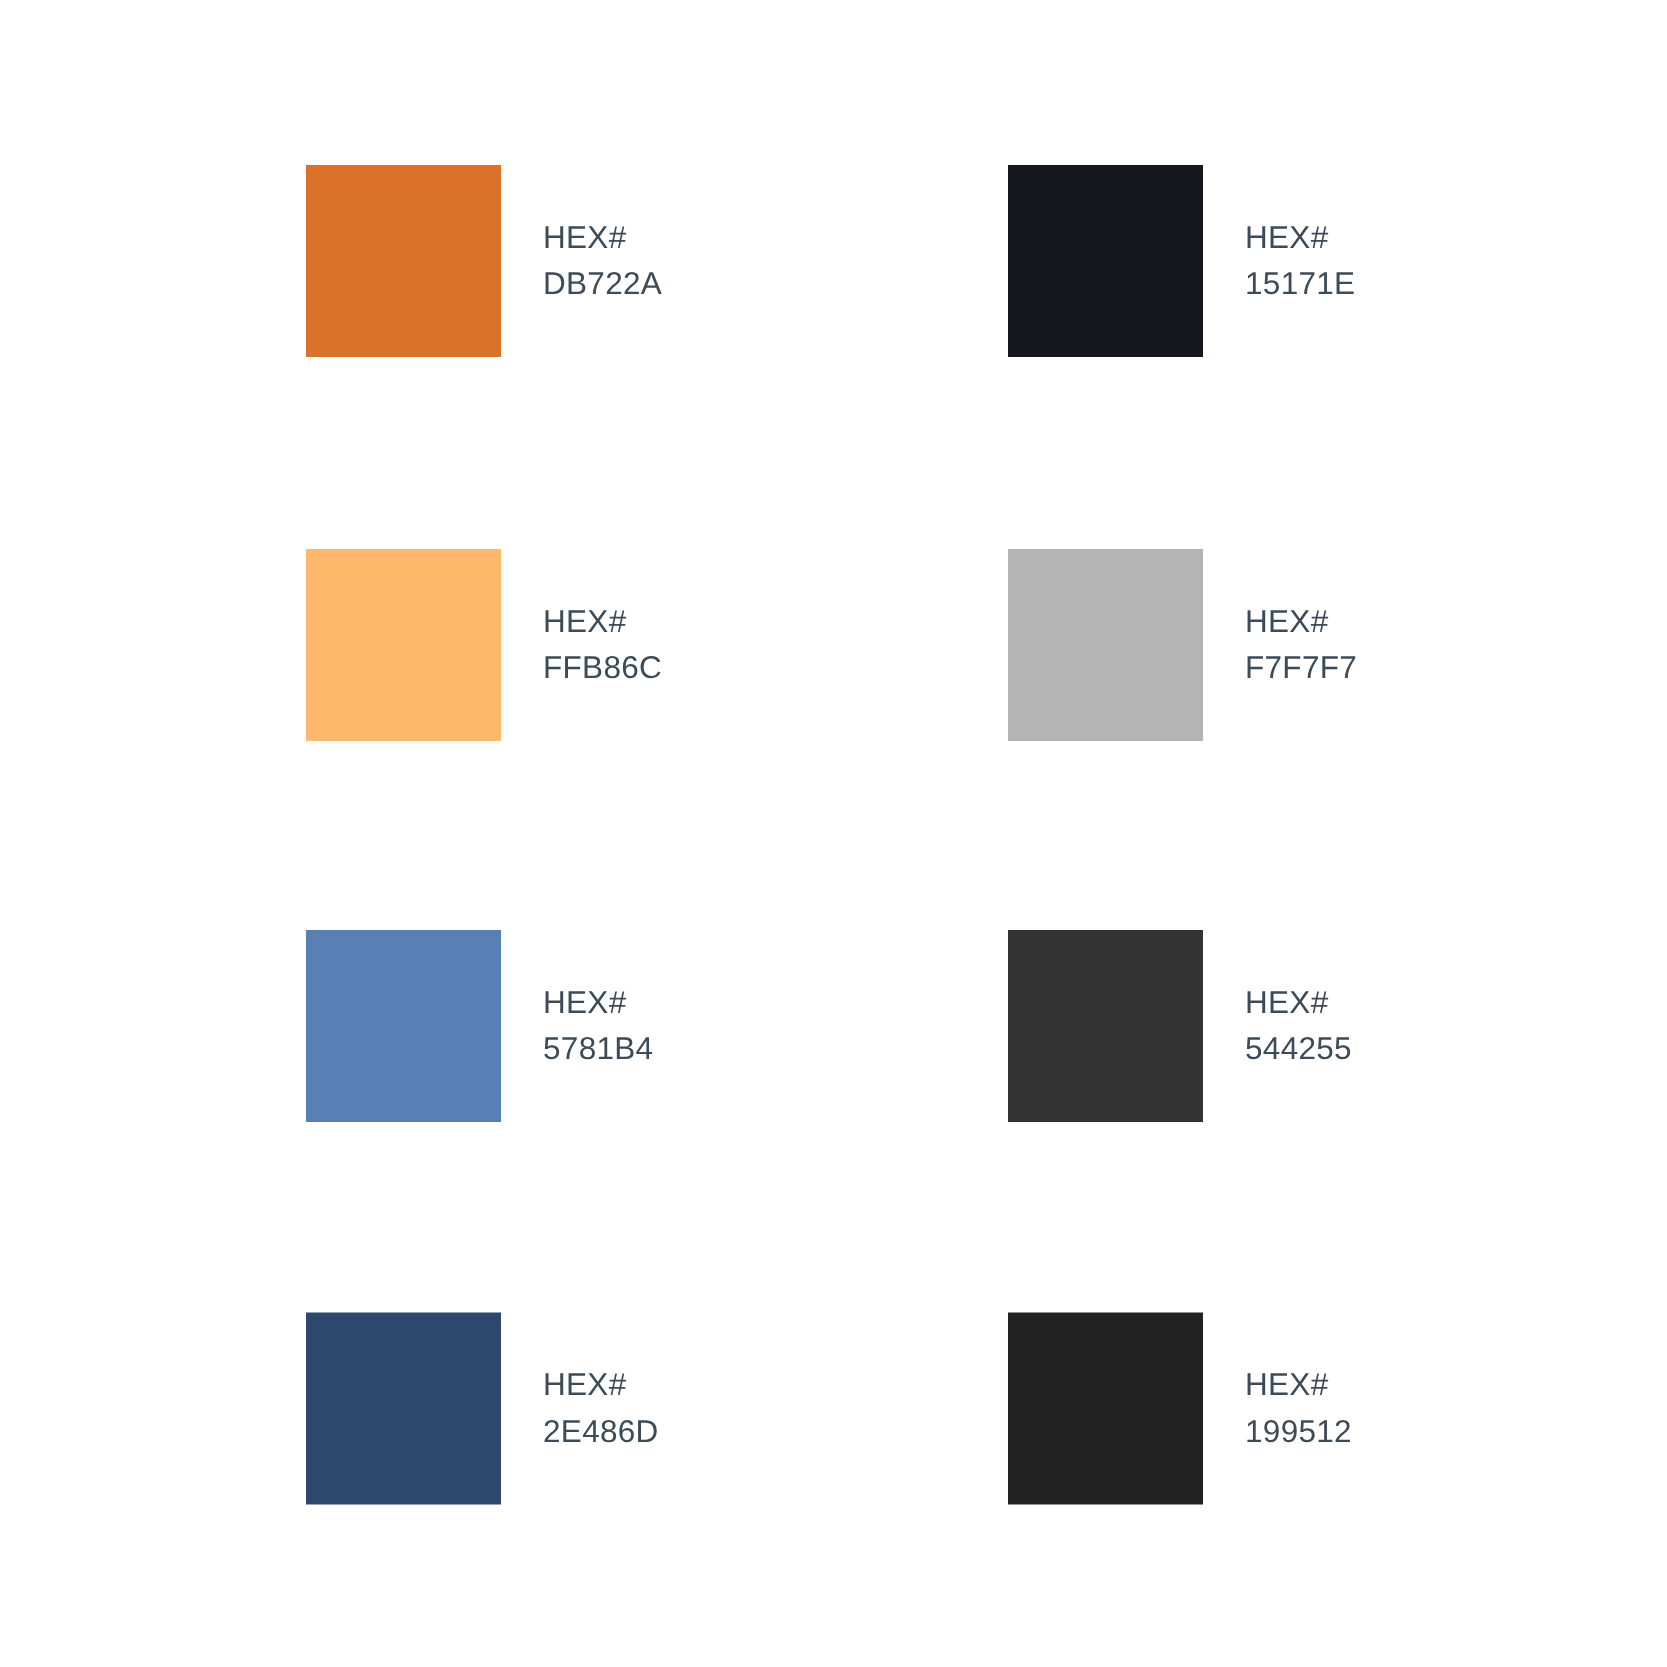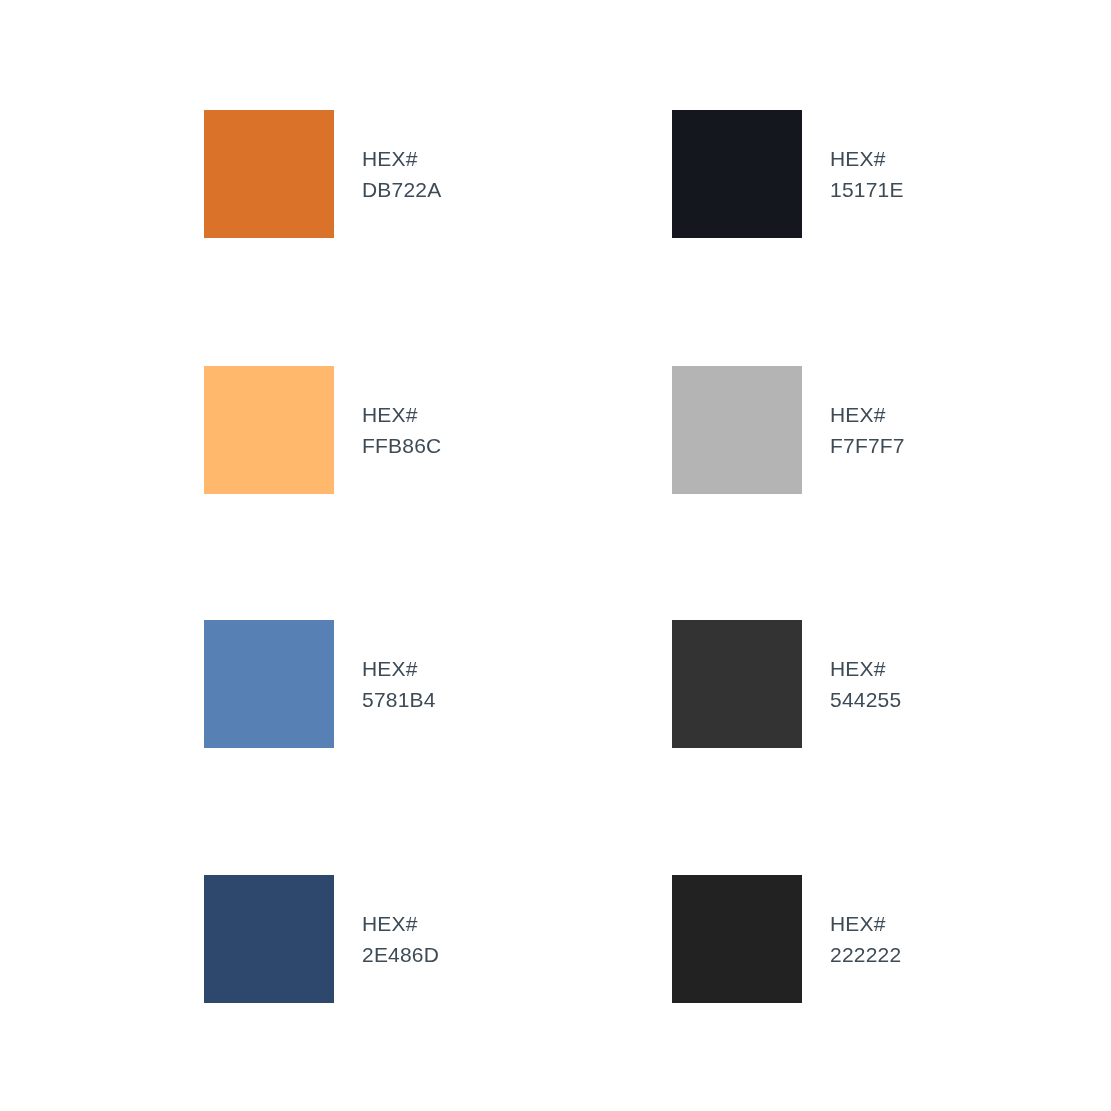--- a/index.html
+++ b/index.html
@@ -142,19 +142,19 @@
       <div class="swatch-label" style="color: rgb(61, 75, 87);">
         <span class="label-prefix">HEX#</span>
         <span class="label-value">2E486D</span>
       </div>
     </div>
 
     <div class="swatch-item col-1">
       <div class="swatch-chip" style="background: rgb(34, 34, 34);"></div>
       <div class="swatch-label" style="color: rgb(61, 75, 87);">
         <span class="label-prefix">HEX#</span>
-        <span class="label-value">222222</span>
+        <span class="label-value">199512</span>
       </div>
     </div>
 
   </div>
 
 </div>
 
 </body></html>

